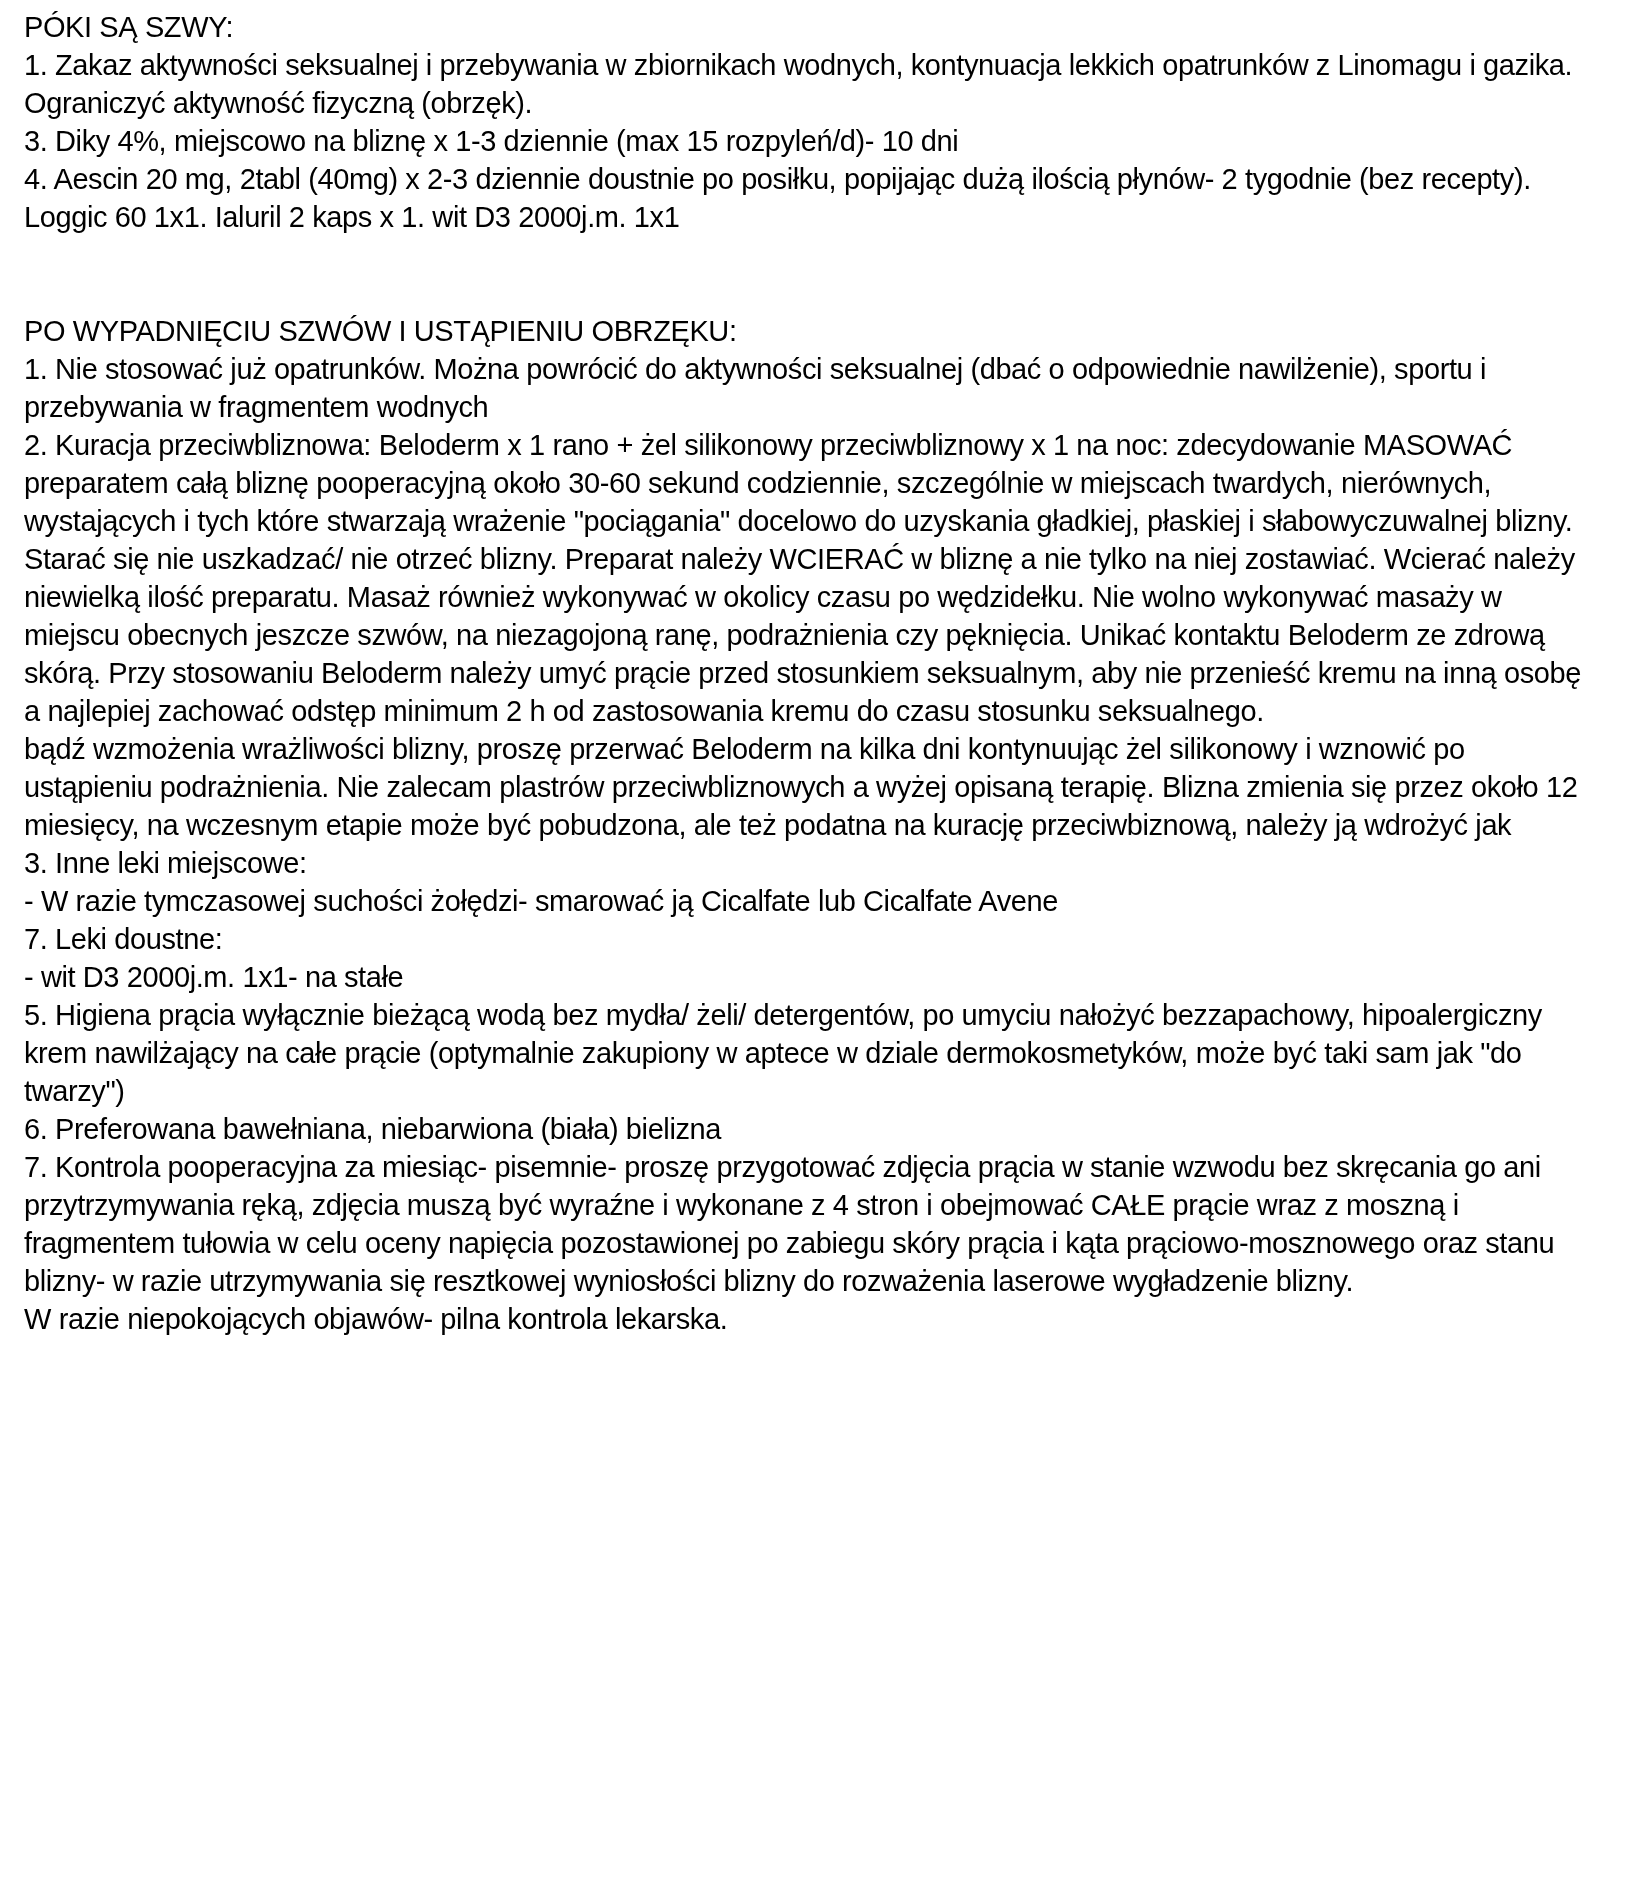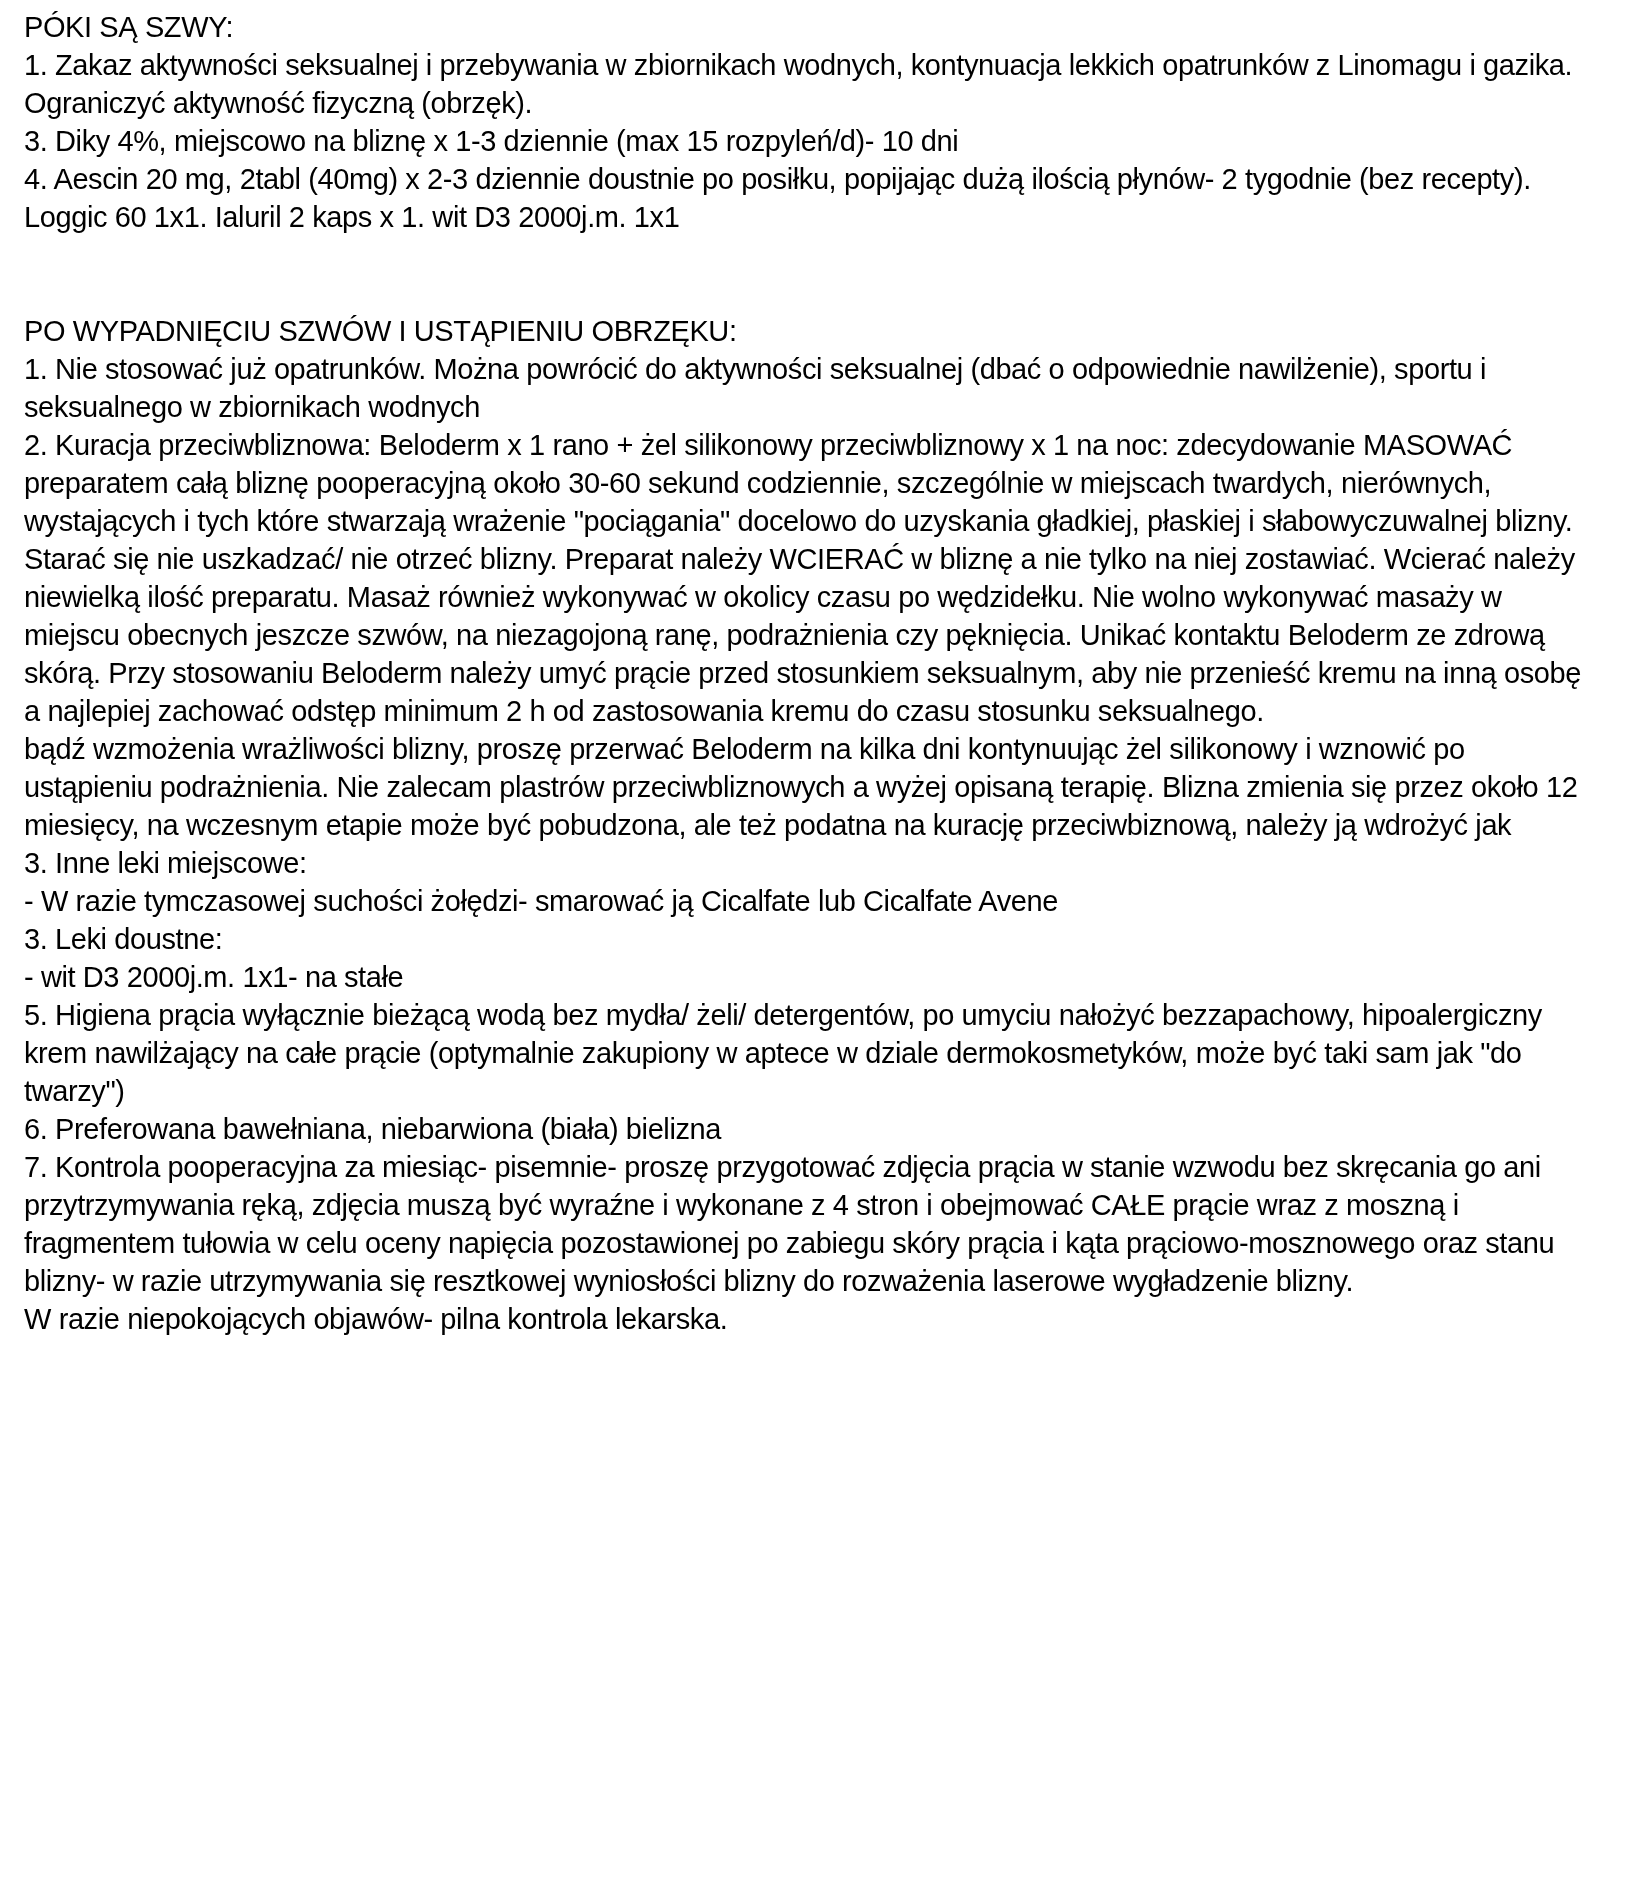--- a/index.html
+++ b/index.html
@@ -45,35 +45,35 @@
     <div class="line">3. Diky 4%, miejscowo na bliznę x 1-3 dziennie (max 15 rozpyleń/d)- 10 dni</div>
     <div class="line">4. Aescin 20 mg, 2tabl (40mg) x 2-3 dziennie doustnie po posiłku, popijając dużą ilością płynów- 2 tygodnie (bez recepty).</div>
     <div class="line">Loggic 60 1x1. Ialuril 2 kaps x 1. wit D3 2000j.m. 1x1</div>
   </div>
 
   <div class="gap"></div>
 
   <div class="section">
     <div class="line">PO WYPADNIĘCIU SZWÓW I USTĄPIENIU OBRZĘKU:</div>
     <div class="line">1. Nie stosować już opatrunków. Można powrócić do aktywności seksualnej (dbać o odpowiednie nawilżenie), sportu i</div>
-    <div class="line">seksualnego w zbiornikach wodnych</div>
+    <div class="line">przebywania w fragmentem wodnych</div>
     <div class="line">2. Kuracja przeciwbliznowa: Beloderm x 1 rano + żel silikonowy przeciwbliznowy x 1 na noc: zdecydowanie MASOWAĆ</div>
     <div class="line">preparatem całą bliznę pooperacyjną około 30-60 sekund codziennie, szczególnie w miejscach twardych, nierównych,</div>
     <div class="line">wystających i tych które stwarzają wrażenie "pociągania" docelowo do uzyskania gładkiej, płaskiej i słabowyczuwalnej blizny.</div>
     <div class="line">Starać się nie uszkadzać/ nie otrzeć blizny. Preparat należy WCIERAĆ w bliznę a nie tylko na niej zostawiać. Wcierać należy</div>
     <div class="line">niewielką ilość preparatu. Masaż również wykonywać w okolicy czasu po wędzidełku. Nie wolno wykonywać masaży w</div>
     <div class="line">miejscu obecnych jeszcze szwów, na niezagojoną ranę, podrażnienia czy pęknięcia. Unikać kontaktu Beloderm ze zdrową</div>
     <div class="line">skórą. Przy stosowaniu Beloderm należy umyć prącie przed stosunkiem seksualnym, aby nie przenieść kremu na inną osobę</div>
     <div class="line">a najlepiej zachować odstęp minimum 2 h od zastosowania kremu do czasu stosunku seksualnego.</div>
     <div class="line">bądź wzmożenia wrażliwości blizny, proszę przerwać Beloderm na kilka dni kontynuując żel silikonowy i wznowić po</div>
     <div class="line">ustąpieniu podrażnienia. Nie zalecam plastrów przeciwbliznowych a wyżej opisaną terapię. Blizna zmienia się przez około 12</div>
     <div class="line">miesięcy, na wczesnym etapie może być pobudzona, ale też podatna na kurację przeciwbiznową, należy ją wdrożyć jak</div>
     <div class="line">3. Inne leki miejscowe:</div>
     <div class="line">- W razie tymczasowej suchości żołędzi- smarować ją Cicalfate lub Cicalfate Avene</div>
-    <div class="line">3. Leki doustne:</div>
+    <div class="line">7. Leki doustne:</div>
     <div class="line">- wit D3 2000j.m. 1x1- na stałe</div>
     <div class="line">5. Higiena prącia wyłącznie bieżącą wodą bez mydła/ żeli/ detergentów, po umyciu nałożyć bezzapachowy, hipoalergiczny</div>
     <div class="line">krem nawilżający na całe prącie (optymalnie zakupiony w aptece w dziale dermokosmetyków, może być taki sam jak "do</div>
     <div class="line">twarzy")</div>
     <div class="line">6. Preferowana bawełniana, niebarwiona (biała) bielizna</div>
     <div class="line">7. Kontrola pooperacyjna za miesiąc- pisemnie- proszę przygotować zdjęcia prącia w stanie wzwodu bez skręcania go ani</div>
     <div class="line">przytrzymywania ręką, zdjęcia muszą być wyraźne i wykonane z 4 stron i obejmować CAŁE prącie wraz z moszną i</div>
     <div class="line">fragmentem tułowia w celu oceny napięcia pozostawionej po zabiegu skóry prącia i kąta prąciowo-mosznowego oraz stanu</div>
     <div class="line">blizny- w razie utrzymywania się resztkowej wyniosłości blizny do rozważenia laserowe wygładzenie blizny.</div>
     <div class="line">W razie niepokojących objawów- pilna kontrola lekarska.</div>

